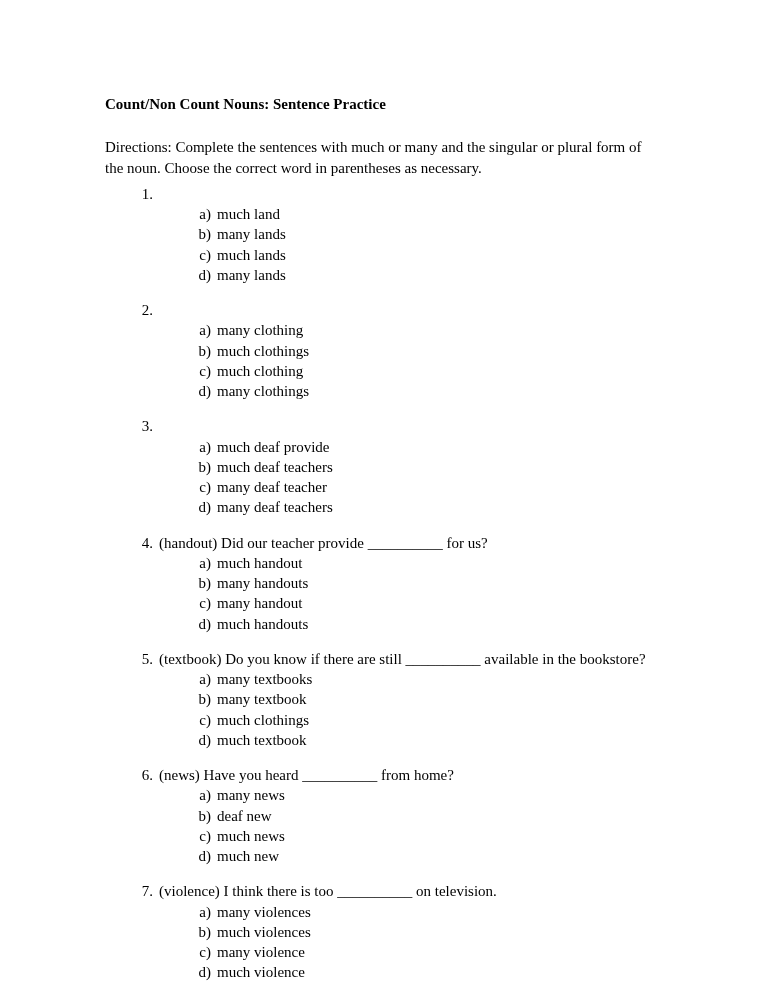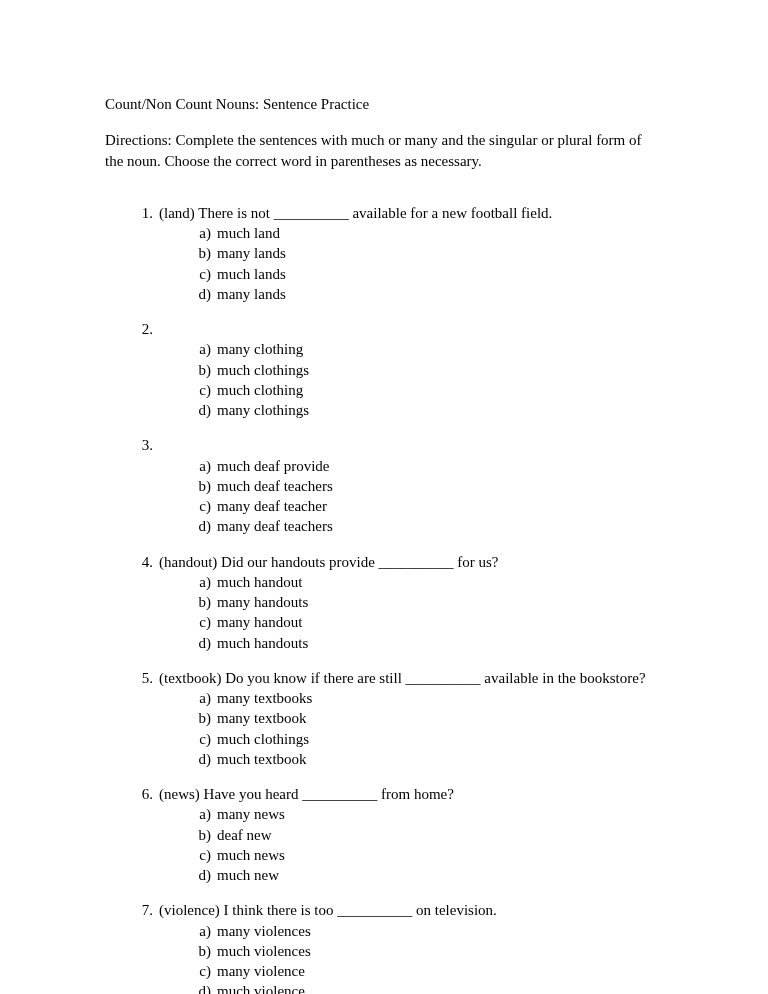--- a/index.html
+++ b/index.html
@@ -7,25 +7,25 @@
       font-size: 15px;
       color: #000;
       background: #fff;
       margin: 0;
       padding: 94px 105px 60px 105px;
       width: 768px;
       box-sizing: border-box;
       line-height: 1.35;
     }
     .title {
-      font-weight: normal;
-      margin-bottom: 16px;
+      font-weight: bold;
+      margin-bottom: 23px;
     }
     .directions {
-      margin-bottom: 32px;
+      margin-bottom: 6px;
     }
     .questions {
       padding-left: 28px;
     }
     .question {
       margin-bottom: 15px;
     }
     .question-row {
       display: flex;
       align-items: baseline;
@@ -51,21 +51,20 @@
 </head>
 <body>
 
 <div class="title">Count/Non Count Nouns: Sentence Practice</div>
 <div class="directions">Directions: Complete the sentences with much or many and the singular or plural form of the noun. Choose the correct word in parentheses as necessary.</div>
 
 <div class="questions" id="questions-container">
     <div class="question">
       <div class="question-row">
         <span class="qnum">1.</span>
-        <span>(land) There is not __________ available for a new football field.</span>
       </div>
       <div class="options">
         <div class="option-row">
           <span class="optletter">a)</span>
           <span>much land</span>
         </div>
         <div class="option-row">
           <span class="optletter">b)</span>
           <span>many lands</span>
         </div>
@@ -121,21 +120,21 @@
         </div>
         <div class="option-row">
           <span class="optletter">d)</span>
           <span>many deaf teachers</span>
         </div>
       </div>
     </div>
     <div class="question">
       <div class="question-row">
         <span class="qnum">4.</span>
-        <span>(handout) Did our handouts provide __________ for us?</span>
+        <span>(handout) Did our teacher provide __________ for us?</span>
       </div>
       <div class="options">
         <div class="option-row">
           <span class="optletter">a)</span>
           <span>much handout</span>
         </div>
         <div class="option-row">
           <span class="optletter">b)</span>
           <span>many handouts</span>
         </div>

